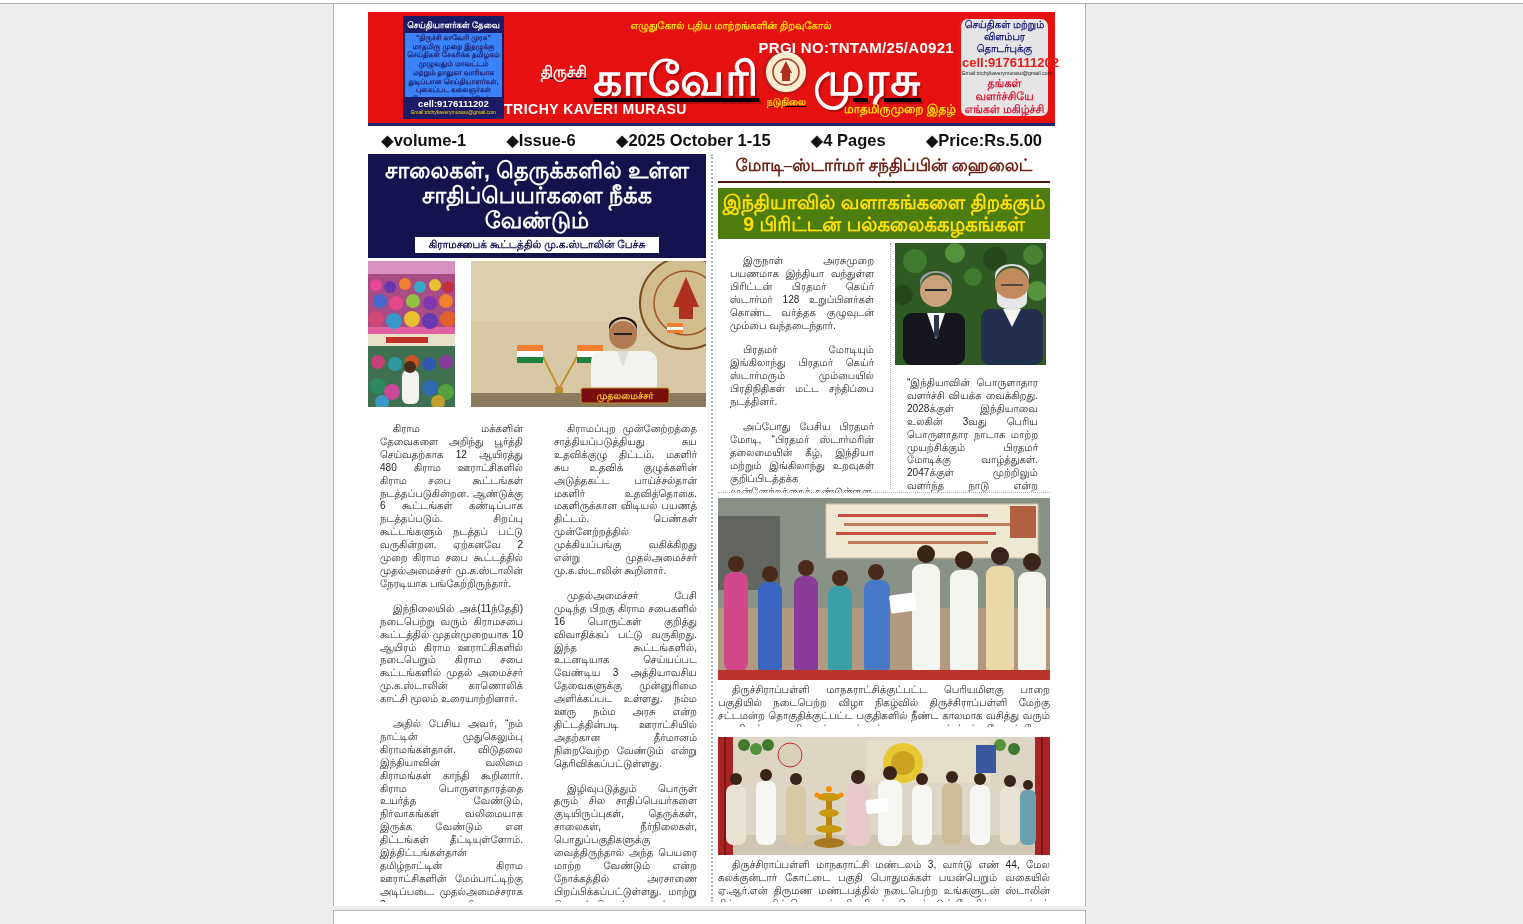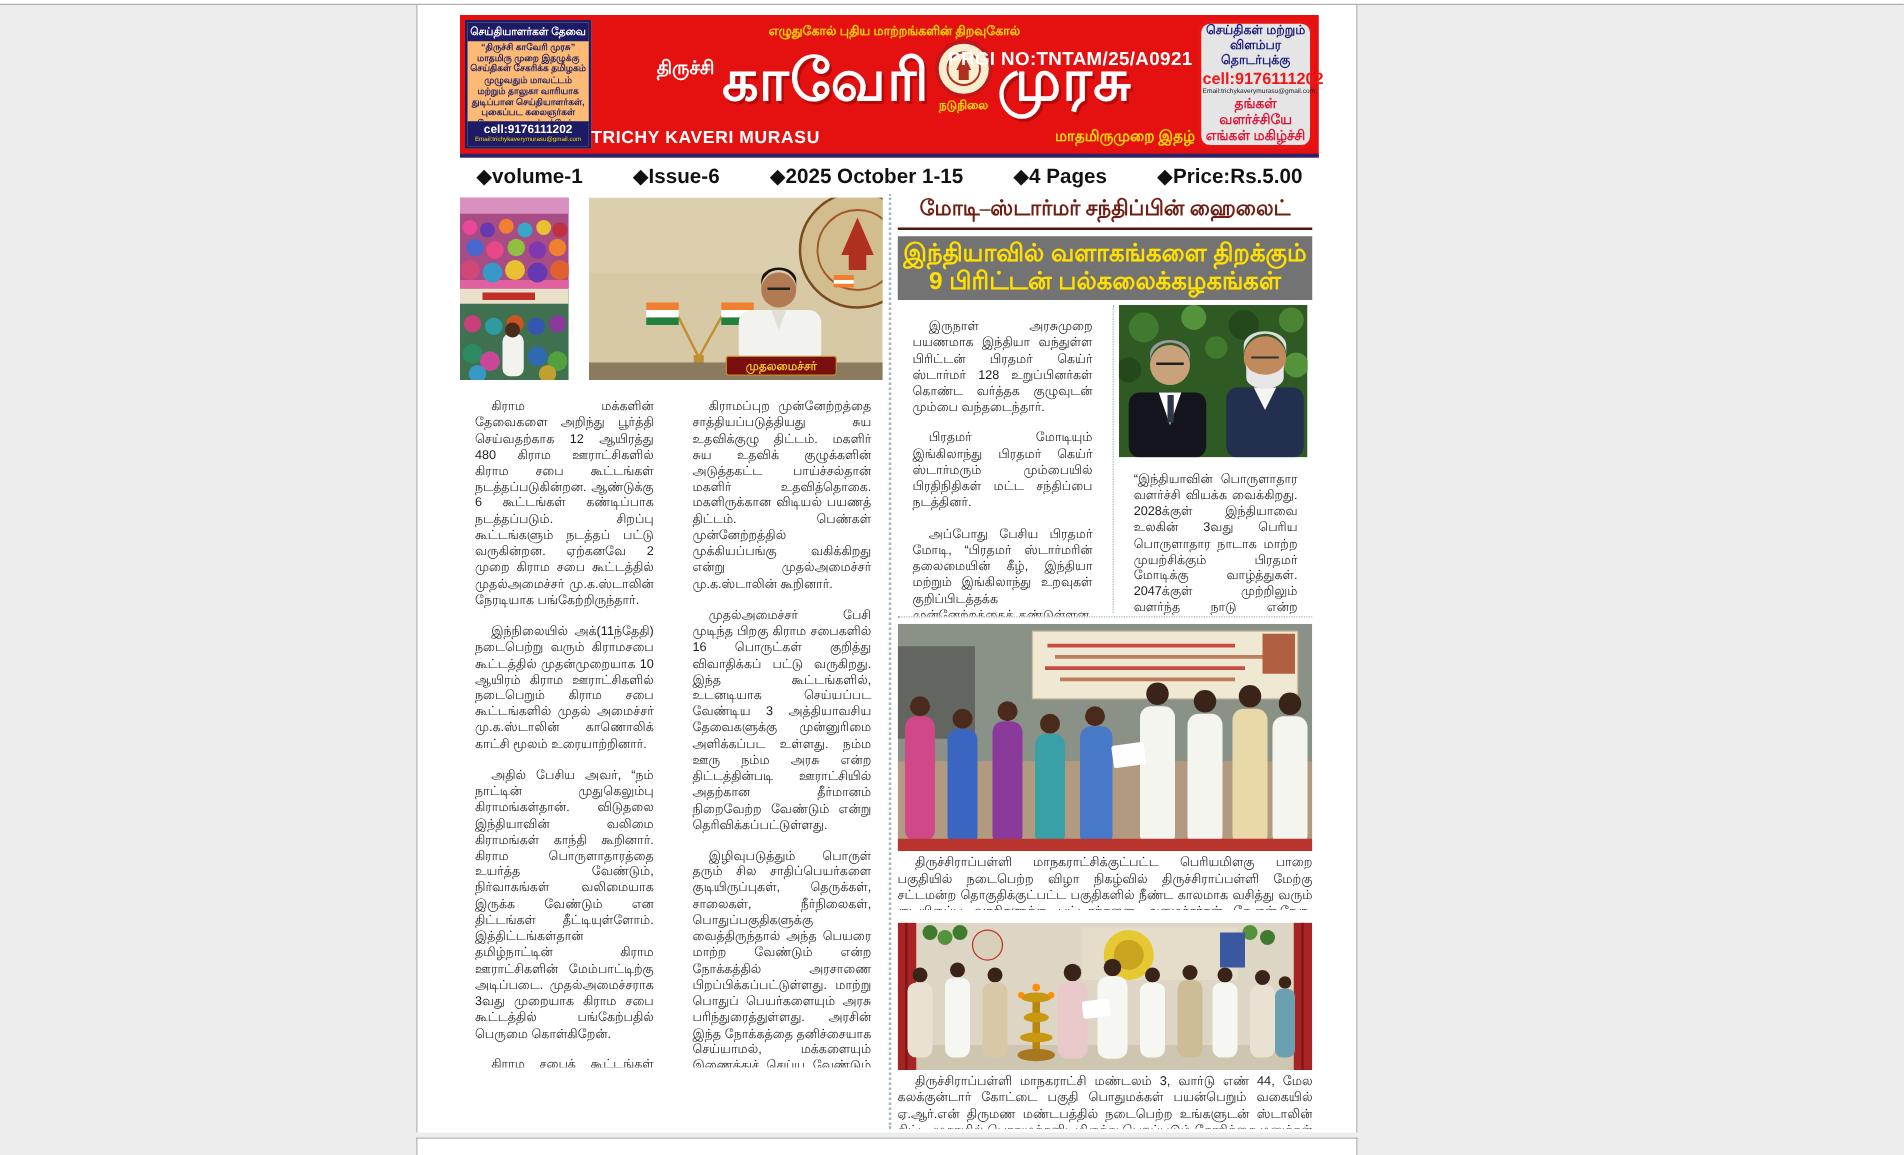--- a/index.html
+++ b/index.html
@@ -15,31 +15,31 @@
     box-sizing:border-box;padding:8px 30px 0 34px;overflow:hidden;
   }
   .next-page{position:absolute;left:333px;top:910px;width:753px;height:14px;background:#fff;border:1px solid #b3b3b3;border-bottom:none;box-sizing:border-box;}
 
   
   .masthead{
     background:#e51010;border-bottom:3px solid #23256e;
     height:114px;display:flex;align-items:stretch;padding:4px;box-sizing:border-box;
   }
   .adbox-left{
-    width:101px;flex:none;background:#fdba74;border:2px solid #1b1b66;display:flex;flex-direction:column;box-sizing:border-box;
+    width:101px;flex:none;background:#3b82f6;border:2px solid #1b1b66;display:flex;flex-direction:column;box-sizing:border-box;margin-left:31px;
   }
   .lad-head{background:#1b1b66;color:#fff;font-size:8.5px;font-weight:bold;text-align:center;padding:2px 0;}
   .lad-body{flex:1;color:#1b1b66;font-size:7.2px;line-height:8.7px;font-weight:bold;text-align:center;padding:1px 2px;overflow:hidden;}
   .lad-foot{background:#1b1b66;text-align:center;padding:1px 0 2px;}
   .lad-cell{color:#fff;font-size:9.5px;font-weight:bold;display:block;}
   .lad-email{color:#ffd900;font-size:5px;display:block;}
   .mast-center{flex:1;position:relative;min-width:0;}
   .tagline{color:#ffe000;font-weight:bold;font-size:10px;text-align:center;margin-top:4px;}
   .prgi{position:absolute;top:23px;right:4px;color:#fff;font-weight:bold;font-size:15px;letter-spacing:.3px;}
-  .title-row{display:flex;align-items:flex-end;justify-content:center;margin-top:0;}
+  .title-row{display:flex;align-items:center;justify-content:center;margin-top:16px;text-decoration:underline;}
   .city{color:#fff;font-weight:bold;font-size:15px;margin-right:6px;align-self:flex-start;margin-top:14px;}
   .big-title{color:#fff;font-weight:800;font-size:46px;line-height:54px;letter-spacing:1px;text-shadow:2px 2px 0 rgba(110,0,0,.4);white-space:nowrap;}
   .emblem-wrap{display:flex;flex-direction:column;align-items:center;margin:0 4px;}
   .emblem-circle{width:46px;height:46px;border-radius:50%;background:#f7eecf;border:3px solid #c01818;box-sizing:border-box;display:flex;align-items:center;justify-content:center;}
   .emblem-label{color:#ffe000;font-size:9.5px;font-weight:bold;margin-top:1px;}
   .mast-bottom{position:absolute;bottom:2px;left:0;right:0;display:flex;justify-content:space-between;align-items:flex-end;}
   .title-en{color:#fff;font-weight:bold;font-size:14px;letter-spacing:.5px;}
   .frequency{color:#ffe000;font-weight:bold;font-size:12px;margin-right:2px;}
   .adbox-right{
     width:93px;flex:none;background:#e5e5e5;border:3px solid #e81414;border-radius:10px;
@@ -63,21 +63,21 @@
   .lheadline .h1,.lheadline .h2{font-weight:800;font-size:22.5px;line-height:25px;}
   .subhead{display:inline-block;background:#fff;color:#15134e;font-weight:bold;font-size:10.5px;padding:1px 14px;margin-top:4px;}
   .lphotos{display:flex;height:146px;margin-top:3px;gap:16px;}
   .photo-crowd{width:87px;flex:none;display:flex;flex-direction:column;}
   .photo-stalin{flex:1;position:relative;overflow:hidden;}
   .ltext{display:flex;gap:7px;margin-top:4px;height:546px;overflow:hidden;}
   .lcol{width:167px;flex:none;}
   .body-text p{margin:12px;font-size:10.1px;line-height:12.9px;text-align:justify;color:#1c1c1c;text-indent:13px;}
   
   .kicker{color:#6e1e12;font-weight:bold;font-size:17px;text-align:center;font-family:"Liberation Serif","DejaVu Serif",serif;padding:2px 0 4px;border-bottom:2px solid #4a170c;}
-  .rheadline{background:#737373;color:#ffe000;text-align:center;font-weight:800;font-size:19.5px;line-height:22px;margin-top:5px;padding:3px 0 4px;}
+  .rheadline{background:#4d7c0f;color:#ffe000;text-align:center;font-weight:800;font-size:19.5px;line-height:22px;margin-top:5px;padding:3px 0 4px;}
   .rtop{display:flex;margin-top:4px;height:246px;overflow:hidden;border-bottom:1px dotted #9fb6c4;padding-bottom:3px;box-sizing:content-box;}
   .rcol1{width:168px;flex:none;padding-right:4px;border-right:1px dotted #9fb6c4;}
   .rcol2{width:155px;flex:none;padding-left:4px;}
   .photo-modi{height:122px;margin-bottom:2px;overflow:hidden;}
   .photo-mid{height:182px;margin-top:5px;overflow:hidden;}
   .photo-bot{height:118px;margin-top:3px;overflow:hidden;}
   .caption{margin-top:3px;font-size:10.2px;line-height:13px;text-align:justify;color:#1c1c1c;text-indent:14px;overflow:hidden;}
   .cap-mid{height:44px;}
   .cap-bot{height:82px;}
   svg{display:block;}
@@ -137,20 +137,25 @@
     <span>◆volume-1</span>
     <span>◆Issue-6</span>
     <span>◆2025 October 1-15</span>
     <span>◆4 Pages</span>
     <span>◆Price:Rs.5.00</span>
   </div>
 
   <div class="columns">
 
     <section class="left-article">
+      <div class="lheadline">
+        <div class="h1">சாலைகள், தெருக்களில் உள்ள</div>
+        <div class="h2">சாதிப்பெயர்களை நீக்க வேண்டும்</div>
+        <span class="subhead">கிராமசபைக் கூட்டத்தில் மு.க.ஸ்டாலின் பேச்சு</span>
+      </div>
 
       <div class="lphotos">
         <div class="photo-crowd">
           <svg width="87" height="73" viewBox="0 0 87 73">
             <rect width="87" height="73" fill="#a84c86"></rect>
             <rect width="87" height="13" fill="#d890c0"></rect>
             <rect y="66" width="87" height="7" fill="#e060a0"></rect>
             <circle cx="8" cy="24" r="6" fill="#e84898"></circle>
               <circle cx="22" cy="26" r="6" fill="#6838b0"></circle>
             <circle cx="37" cy="23" r="6" fill="#f08030"></circle>

